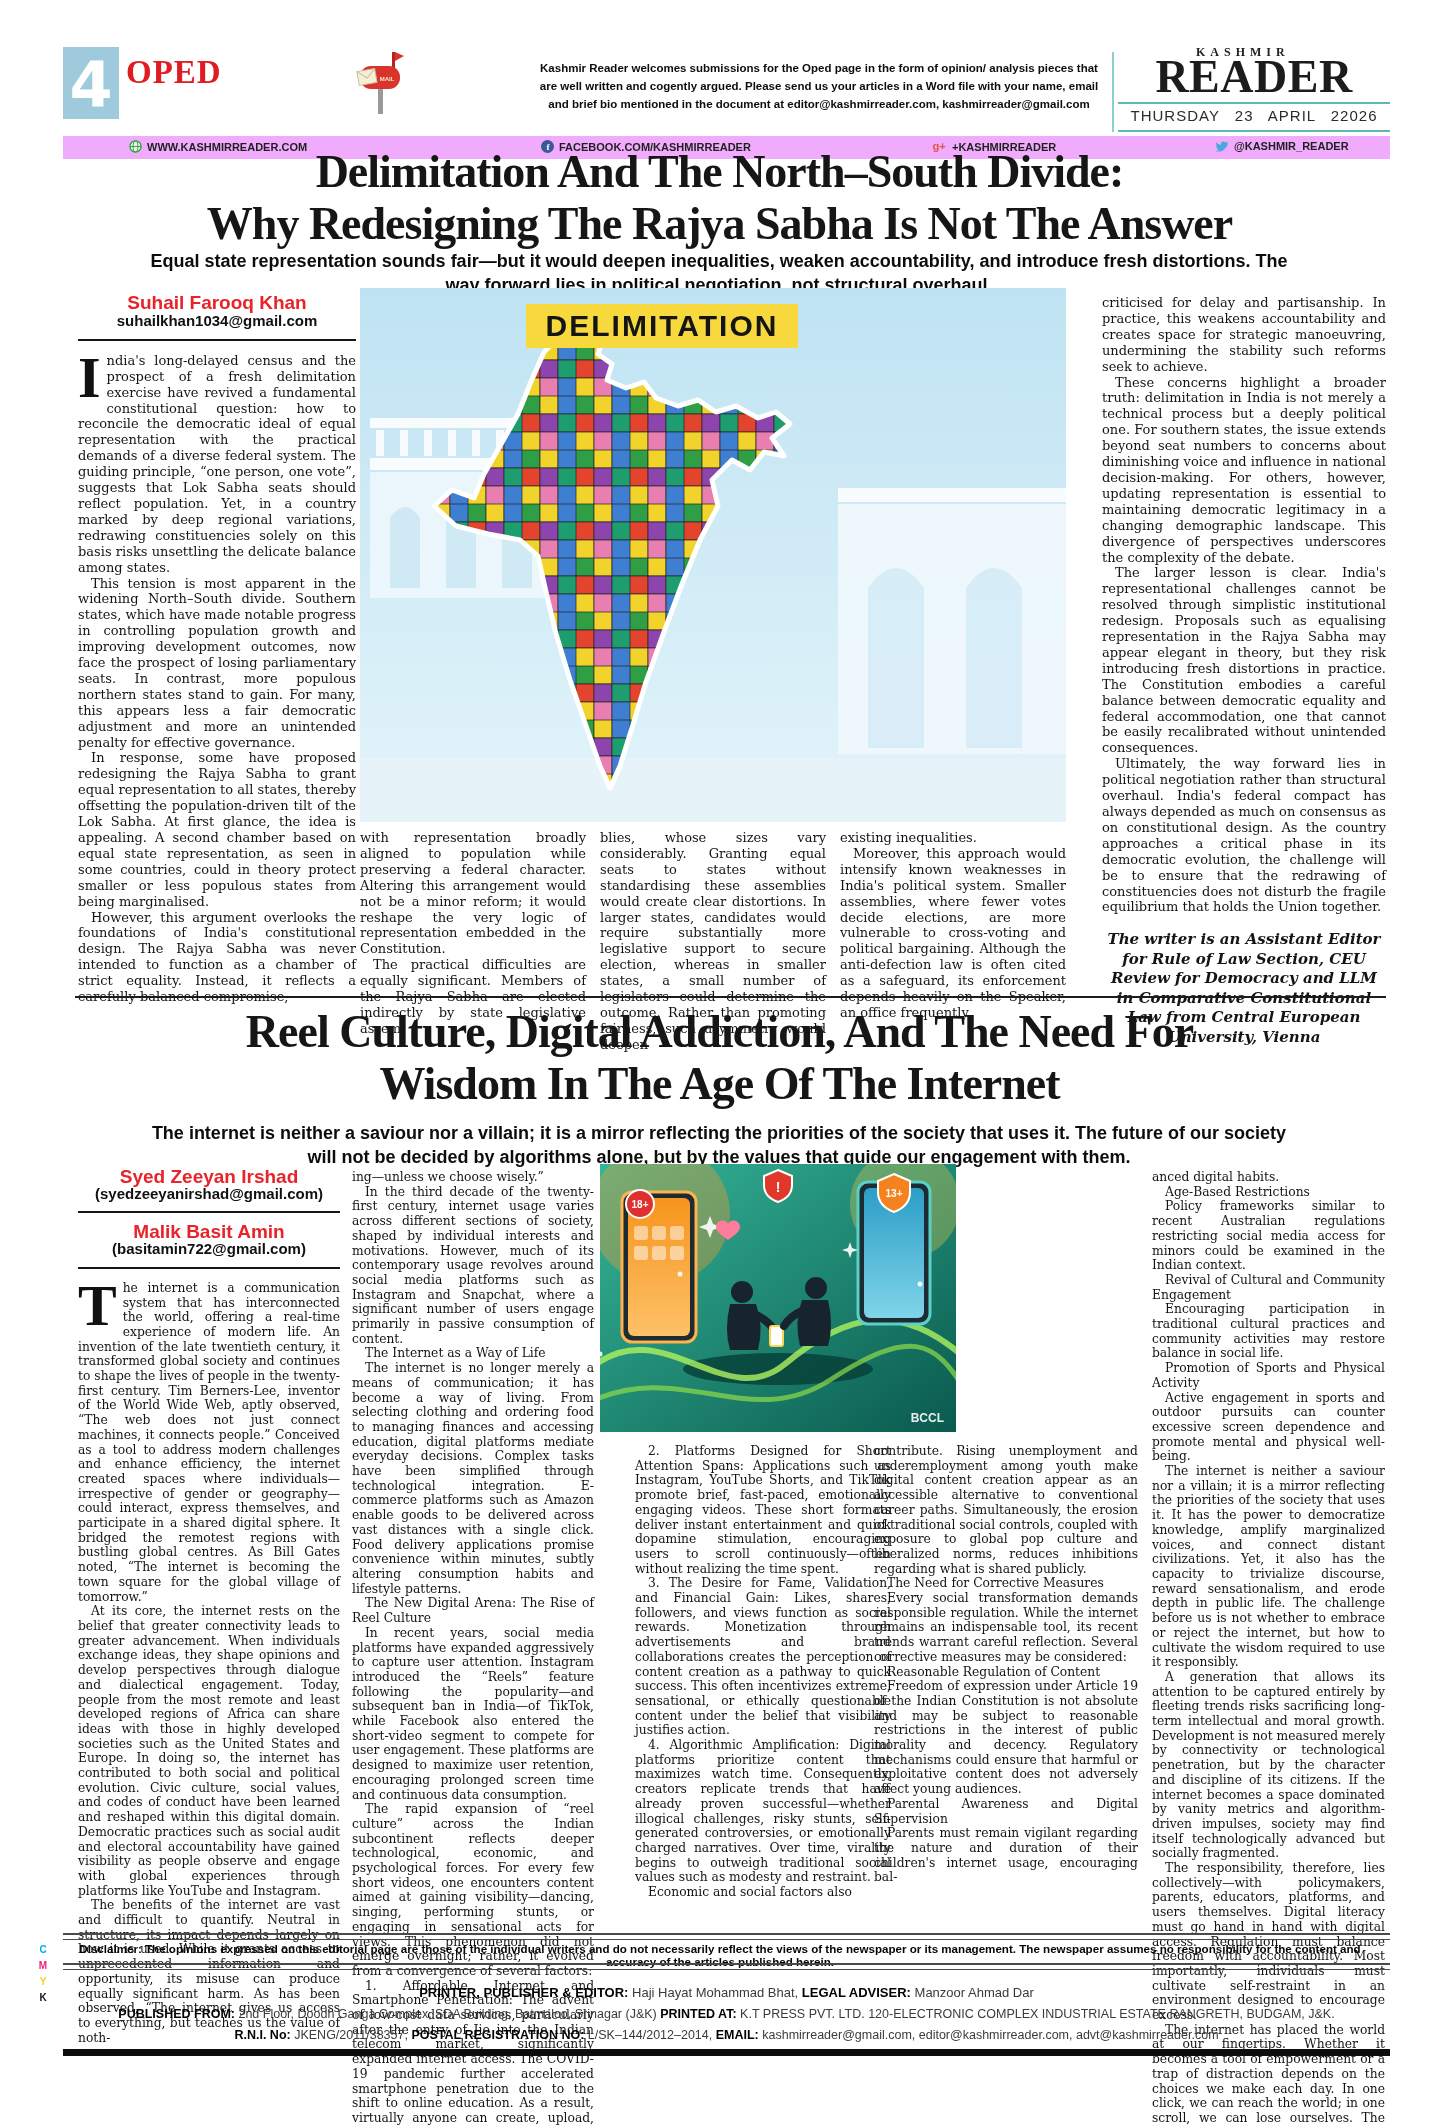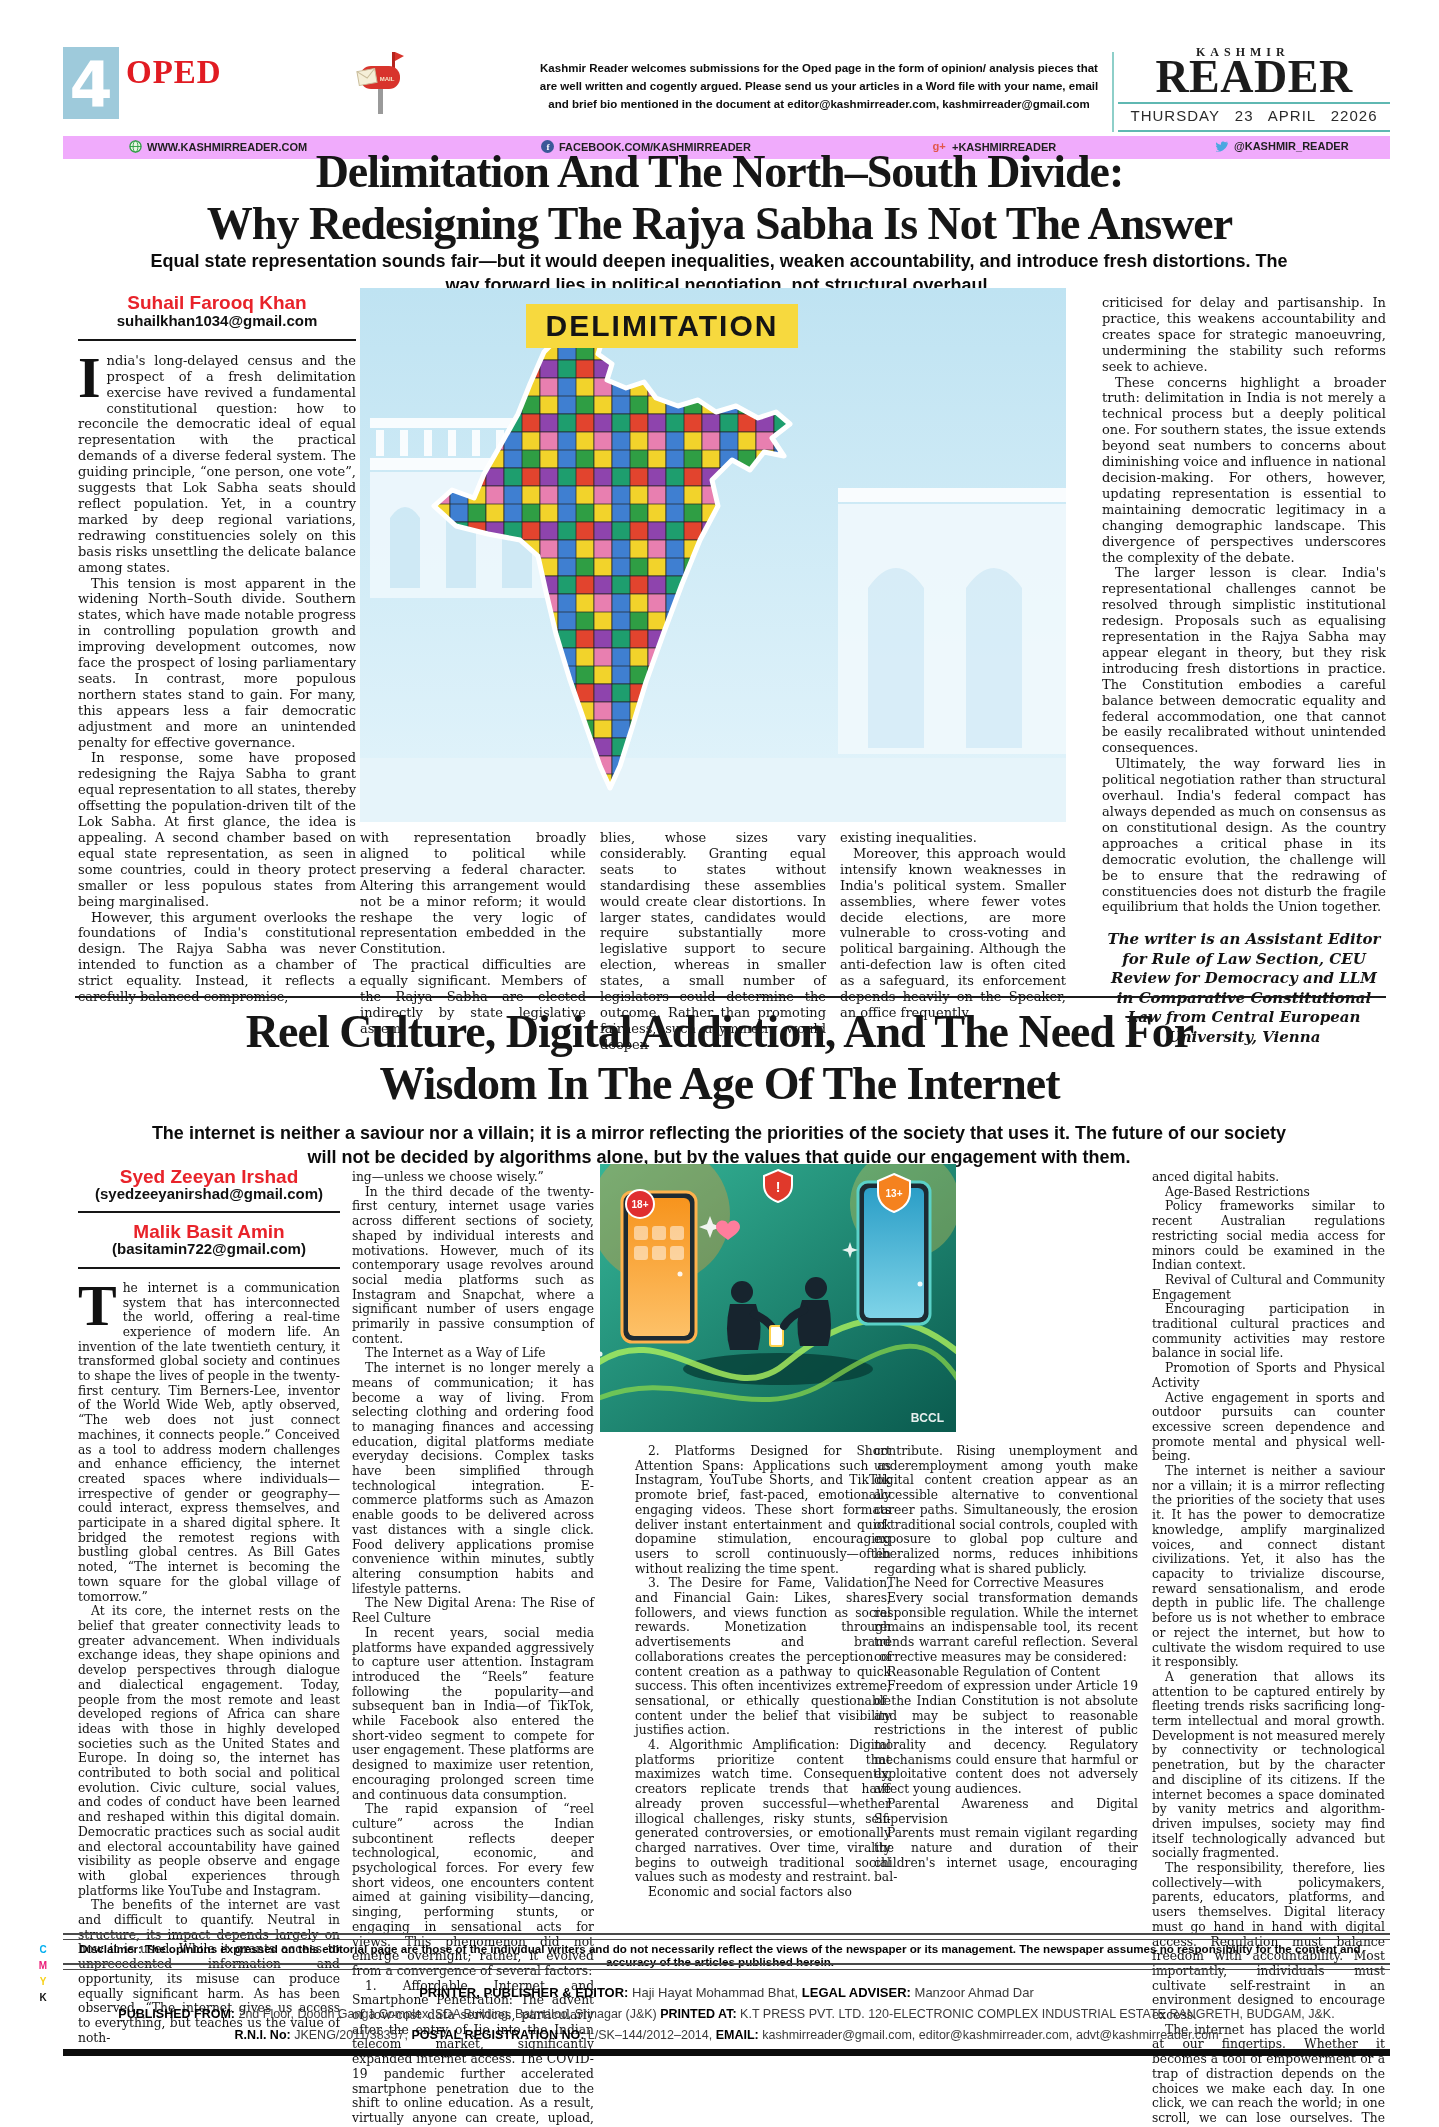--- a/index.html
+++ b/index.html
@@ -204,21 +204,21 @@
          L356,124 L376,118 L398,130 L416,124 L430,136 L412,150 L424,168 L404,164 L390,182
          L372,172 L352,192 L358,218 L340,252 L322,296 L304,344 L286,394 L272,440 L260,478
          L250,500 L240,478 L226,438 L210,392 L196,346 L186,304 L178,268 L160,252 L128,246
          L96,238 L74,218 L92,202 L114,210 L124,186 L140,158 L158,126 L170,96 L184,64 L204,44 Z" fill="url(#districts)" stroke="#ffffff" stroke-width="5" stroke-linejoin="round"></path>
     <rect x="166" y="16" width="272" height="44" fill="#f7d93e"></rect>
     <text x="302" y="48" text-anchor="middle" font-family="Liberation Sans, sans-serif" font-weight="bold" font-size="30" letter-spacing="2" fill="#151515">DELIMITATION</text>
   </svg>
 </div>
 
 <div class="abs bodycol" id="a1c2">
-    <p class="bp cont">with representation broadly aligned to political while preserving a federal character. Altering this arrangement would not be a minor reform; it would reshape the very logic of representation embedded in the Constitution.</p>
+    <p class="bp cont">with representation broadly aligned to population while preserving a federal character. Altering this arrangement would not be a minor reform; it would reshape the very logic of representation embedded in the Constitution.</p>
     <p class="bp p">The practical difficulties are equally significant. Members of the Rajya Sabha are elected indirectly by state legislative assem-</p>
   </div>
 <div class="abs bodycol" id="a1c3">
     <p class="bp cont">blies, whose sizes vary considerably. Granting equal seats to states without standardising these assemblies would create clear distortions. In larger states, candidates would require substantially more legislative support to secure election, whereas in smaller states, a small number of legislators could determine the outcome. Rather than promoting fairness, such asymmetry would deepen</p>
   </div>
 <div class="abs bodycol" id="a1c4">
     <p class="bp cont">existing inequalities.</p>
     <p class="bp p">Moreover, this approach would intensify known weaknesses in India's political system. Smaller assemblies, where fewer votes decide elections, are more vulnerable to cross-voting and political bargaining. Although the anti-defection law is often cited as a safeguard, its enforcement depends heavily on the Speaker, an office frequently</p>
   </div>
 <div class="abs bodycol" id="a1c5">

